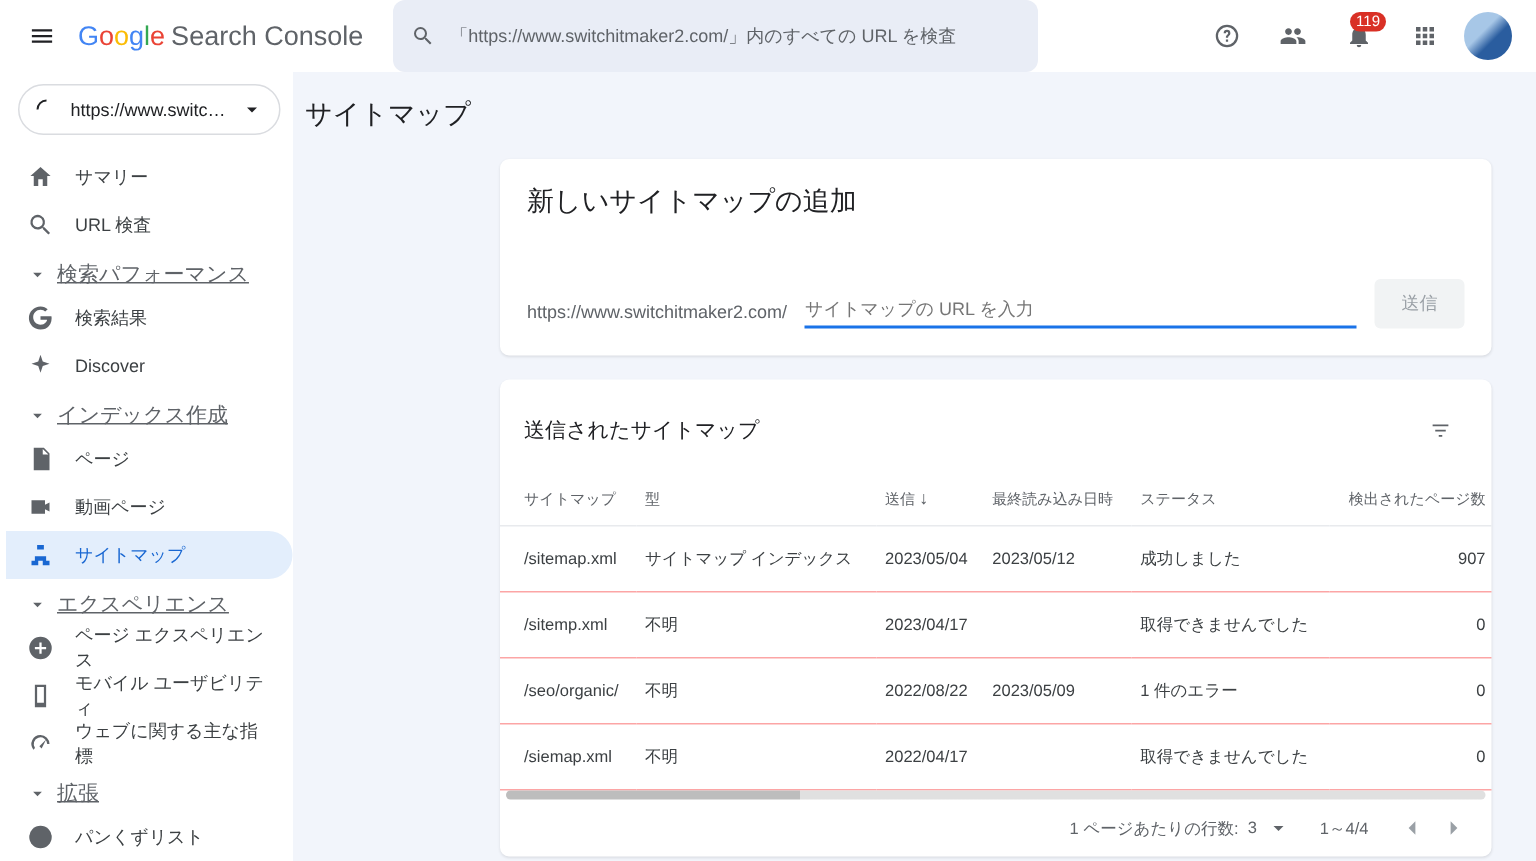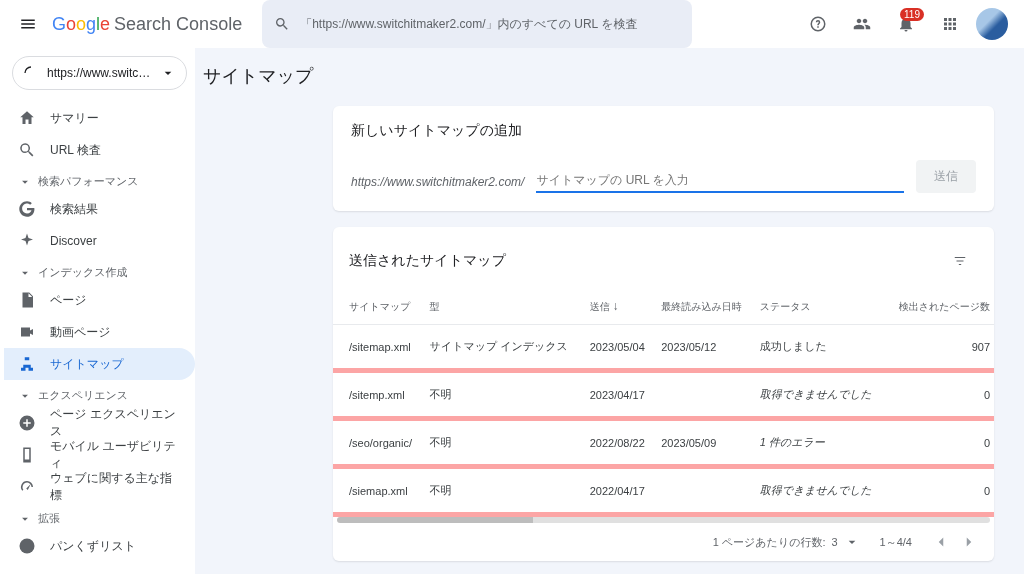--- a/index.html
+++ b/index.html
@@ -21,44 +21,44 @@
 
 
 .layout { display: flex; height: calc(100% - 48px); }
 .sidebar { width: 195px; padding: 4px 0 4px 4px; overflow-y: auto; }
 .property-selector { margin: 4px 8px 12px 8px; border: 1px solid #dadce0; border-radius: 18px; height: 34px; display: flex; align-items: center; padding: 0 10px; gap: 8px; font-size: 12px; cursor: pointer; }
 .property-selector .label { flex: 1; white-space: nowrap; overflow: hidden; text-overflow: ellipsis; }
 .nav-item { display: flex; align-items: center; gap: 14px; height: 32px; padding: 0 14px; border-radius: 0 16px 16px 0; cursor: pointer; font-size: 12px; color: #3c4043; }
 .nav-item.active { background: #e3eefc; color: #1967d2; font-weight: 500; }
 .nav-item .icon { width: 18px; display: flex; justify-content: center; color: #5f6368; }
 .nav-item.active .icon { color: #1967d2; }
-.nav-section { padding: 8px 14px 4px 14px; font-size: 11px; color: #5f6368; display: flex; align-items: center; gap: 6px; cursor: pointer; }
+.nav-section { padding: 8px 14px 4px 14px; font-size: 14px; color: #5f6368; display: flex; align-items: center; gap: 6px; cursor: pointer; text-decoration: underline; }
 
 
 .main { flex: 1; background: #f2f5fb; padding: 8px 30px 20px 8px; overflow-y: auto; }
 .page-title { font-size: 18px; color: #202124; padding: 8px 0 18px 0; font-weight: 400; }
 .card { background: #fff; border-radius: 6px; box-shadow: 0 1px 2px rgba(0,0,0,.1); margin-left: 130px; margin-bottom: 16px; }
 
 .add-card { padding: 16px 18px 18px 18px; }
-.add-title { font-size: 14px; color: #202124; margin-bottom: 20px; }
+.add-title { font-size: 18px; color: #202124; margin-bottom: 40px; }
 .add-row { display: flex; align-items: flex-end; gap: 12px; }
-.prefix { font-size: 12px; color: #5f6368; padding-bottom: 4px; font-style: italic; }
+.prefix { font-size: 12px; color: #5f6368; padding-bottom: 4px; }
 .url-input { flex: 1; border: none; border-bottom: 2px solid #1a73e8; outline: none; font-size: 12px; padding: 2px 0 4px 0; color: #9aa0a6; }
 .submit-btn { background: #f1f3f4; color: #9aa0a6; border: none; border-radius: 4px; padding: 8px 18px; font-size: 12px; cursor: pointer; }
 
 .list-card { padding: 12px 0 6px 0; }
 .list-head { display: flex; align-items: center; padding: 4px 16px 10px 16px; }
 .list-title { font-size: 14px; flex: 1; }
 .tbl { width: 100%; border-collapse: collapse; font-size: 11px; }
 .tbl th { text-align: left; font-weight: 400; color: #5f6368; padding: 10px 6px; border-bottom: 1px solid #e8eaed; font-size: 10px; }
 .tbl th:first-child, .tbl td:first-child { padding-left: 16px; }
 .tbl th:last-child, .tbl td:last-child { padding-right: 4px; text-align: right; }
-.tbl td { padding: 14px 6px; border-bottom: 5px solid #fca5a5; color: #3c4043; }
+.tbl td { padding: 14px 6px; border-bottom: 1px solid #fca5a5; color: #3c4043; }
 .status-ok { color: #188038; }
-.status-err { color: #c5221f; font-style: italic; }
+.status-err { color: #c5221f; }
 .sort-arrow { font-size: 12px; }
 .scroll-hint { height: 6px; background: linear-gradient(to right, #bdbdbd 30%, #e0e0e0 30%); margin: 0 4px; border-radius: 3px; }
 .pager { display: flex; align-items: center; justify-content: flex-end; gap: 20px; padding: 10px 16px 4px 16px; font-size: 11px; color: #5f6368; }
 .pager .sel { display: flex; align-items: center; gap: 6px; }
 .pager-nav { display: flex; gap: 10px; color: #9aa0a6; }
 
 svg { width: 18px; height: 18px; fill: currentColor; }
 .small-svg svg { width: 14px; height: 14px; }
 </style>
 </head>

